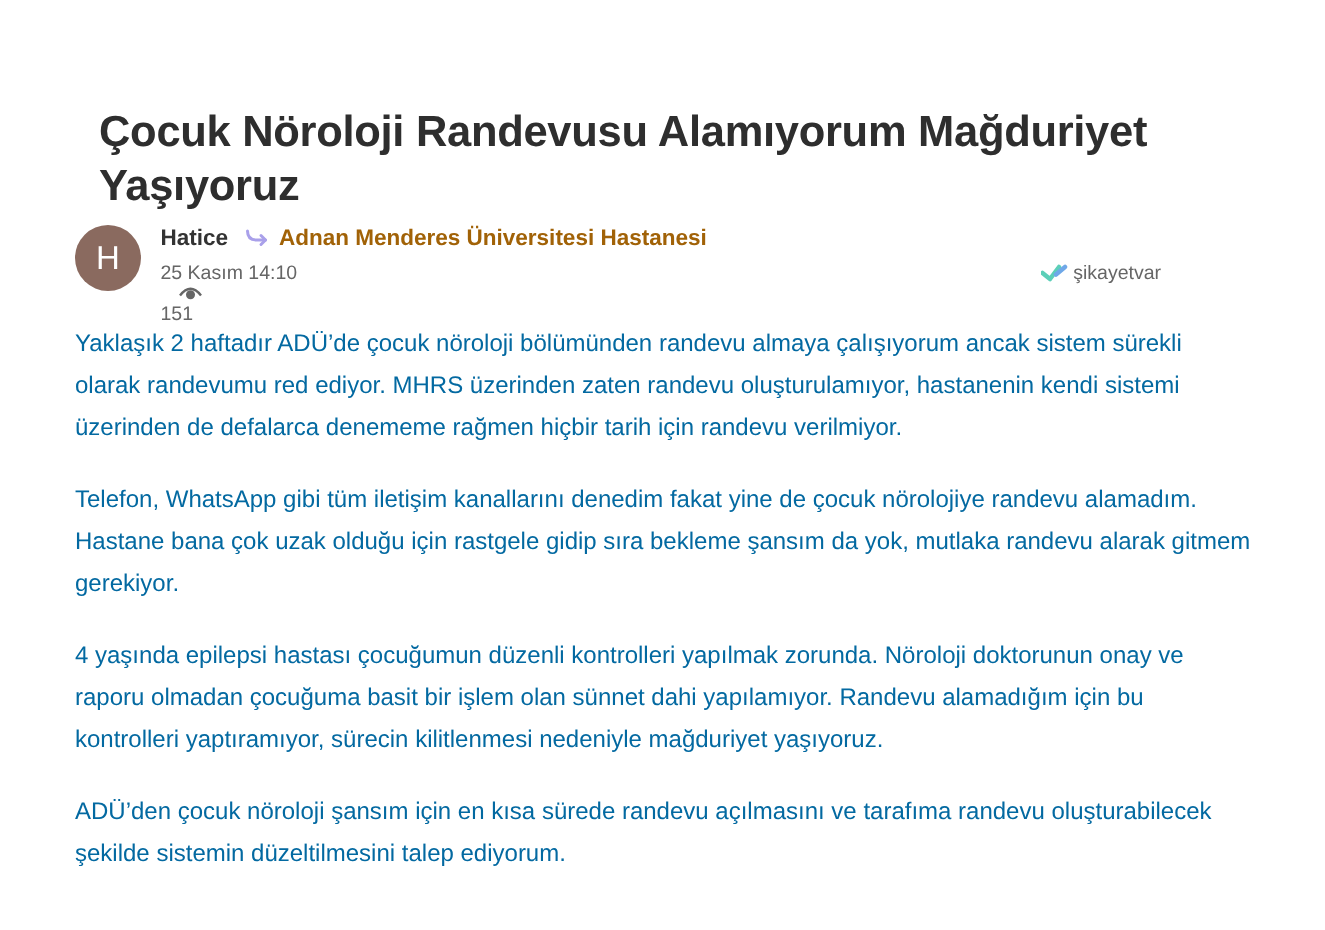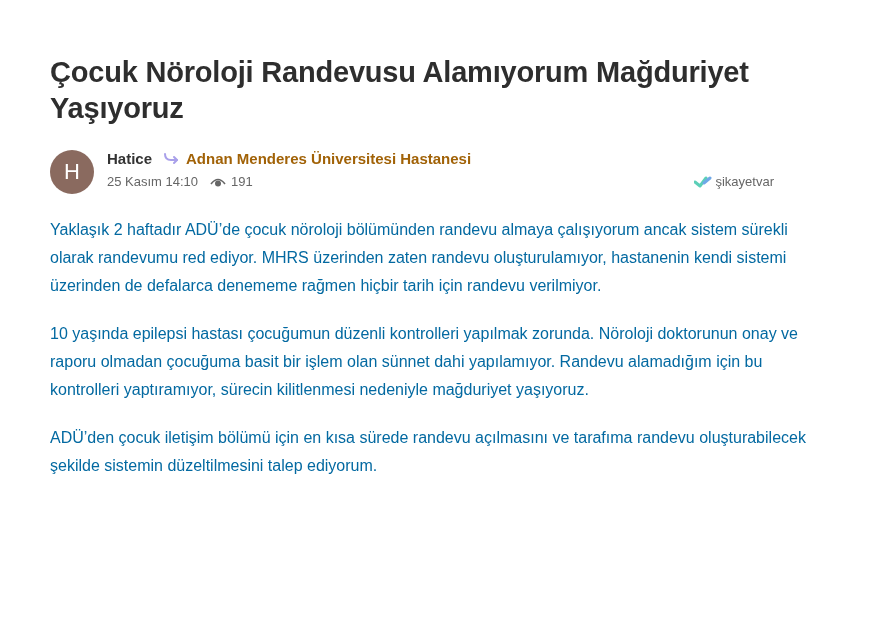--- a/index.html
+++ b/index.html
@@ -1,32 +1,32 @@
 <!DOCTYPE html>
 <html><head>
 <meta charset="utf-8">
 <style>
   html, body { margin: 0; padding: 0; background: #ffffff; }
   body { width: 883px; height: 620px; overflow: hidden; font-family: "Liberation Sans", sans-serif; color: #2c2c2c; }
   .title {
     position: absolute; left: 50px; top: 54px; width: 760px;
     font-family: "Liberation Sans", sans-serif; font-weight: bold;
-    font-size: 29px; line-height: 36px; color: #2e2e2e; margin: 0; letter-spacing: -0.2px;
+    font-size: 29px; line-height: 36px; color: #2e2e2e; margin: 16px; letter-spacing: -0.2px;
   }
   .meta { position: absolute; left: 50px; top: 148px; width: 735px; height: 50px; }
   .avatar {
     position: absolute; left: 0; top: 2px; width: 44px; height: 44px; border-radius: 50%;
     background: #8a6a5f; color: #fff; display: flex; align-items: center; justify-content: center;
     font-size: 22px; font-family: "Liberation Sans", sans-serif;
   }
   .author-line { position: absolute; left: 57px; top: 2px; display: flex; align-items: center; white-space: nowrap; }
   .author { font-weight: bold; font-size: 15px; color: #333; }
   .reply-icon { margin: 0 6px 0 10px; display: inline-block; width: 18px; height: 14px; }
   .company { font-weight: bold; font-size: 15px; color: #a16207; }
-  .sub-line { position: absolute; left: 57px; top: 26px; display: flex; align-items: center; font-size: 13px; color: #666; white-space: nowrap; }
+  .sub-line { position: absolute; left: 57px; top: 26px; display: flex; align-items: flex-start; font-size: 13px; color: #666; white-space: nowrap; flex-direction: column; }
   .eye-icon { display: inline-block; width: 16px; height: 12px; margin: 0 5px 0 12px; }
   .brand { position: absolute; right: 11px; top: 26px; display: flex; align-items: center; font-size: 13px; color: #666; }
   .brand-icon { width: 18px; height: 12px; margin-right: 3px; }
   .body { position: absolute; left: 50px; top: 216px; width: 785px; }
   .body p { margin: 0 0 20px 0; font-size: 16px; line-height: 28px; color: #0369a1; }
 </style>
 </head>
 <body>
 
 <h1 class="title">Çocuk Nöroloji Randevusu Alamıyorum Mağduriyet Yaşıyoruz</h1>
@@ -46,30 +46,31 @@
     <span class="company">Adnan Menderes Üniversitesi Hastanesi</span>
   </div>
   <div class="sub-line">
     <span>25 Kasım 14:10</span>
     <span class="eye-icon">
       <svg width="16" height="12" viewBox="0 0 16 12">
         <path d="M1 8 Q8 -1 15 8" fill="none" stroke="#666" stroke-width="1.6"></path>
         <circle cx="8" cy="7.5" r="3" fill="#666"></circle>
       </svg>
     </span>
-    <span>191</span>
+    <span>151</span>
   </div>
   <div class="brand">
     <span class="brand-icon">
       <svg width="18" height="12" viewBox="0 0 18 12">
         <path d="M1 6 L6 10 L12 2" fill="none" stroke="#5ccfb8" stroke-width="3" stroke-linecap="round" stroke-linejoin="round"></path>
         <path d="M10 7 L16 2" fill="none" stroke="#6fa8e8" stroke-width="3" stroke-linecap="round"></path>
       </svg>
     </span>
     <span>şikayetvar</span>
   </div>
 </div>
 
 <div class="body">
   <p>Yaklaşık 2 haftadır ADÜ’de çocuk nöroloji bölümünden randevu almaya çalışıyorum ancak sistem sürekli olarak randevumu red ediyor. MHRS üzerinden zaten randevu oluşturulamıyor, hastanenin kendi sistemi üzerinden de defalarca denememe rağmen hiçbir tarih için randevu verilmiyor.</p>
-  <p>10 yaşında epilepsi hastası çocuğumun düzenli kontrolleri yapılmak zorunda. Nöroloji doktorunun onay ve raporu olmadan çocuğuma basit bir işlem olan sünnet dahi yapılamıyor. Randevu alamadığım için bu kontrolleri yaptıramıyor, sürecin kilitlenmesi nedeniyle mağduriyet yaşıyoruz.</p>
-  <p>ADÜ’den çocuk iletişim bölümü için en kısa sürede randevu açılmasını ve tarafıma randevu oluşturabilecek şekilde sistemin düzeltilmesini talep ediyorum.</p>
+  <p>Telefon, WhatsApp gibi tüm iletişim kanallarını denedim fakat yine de çocuk nörolojiye randevu alamadım. Hastane bana çok uzak olduğu için rastgele gidip sıra bekleme şansım da yok, mutlaka randevu alarak gitmem gerekiyor.</p>
+  <p>4 yaşında epilepsi hastası çocuğumun düzenli kontrolleri yapılmak zorunda. Nöroloji doktorunun onay ve raporu olmadan çocuğuma basit bir işlem olan sünnet dahi yapılamıyor. Randevu alamadığım için bu kontrolleri yaptıramıyor, sürecin kilitlenmesi nedeniyle mağduriyet yaşıyoruz.</p>
+  <p>ADÜ’den çocuk nöroloji şansım için en kısa sürede randevu açılmasını ve tarafıma randevu oluşturabilecek şekilde sistemin düzeltilmesini talep ediyorum.</p>
 </div>
 
 </body></html>

